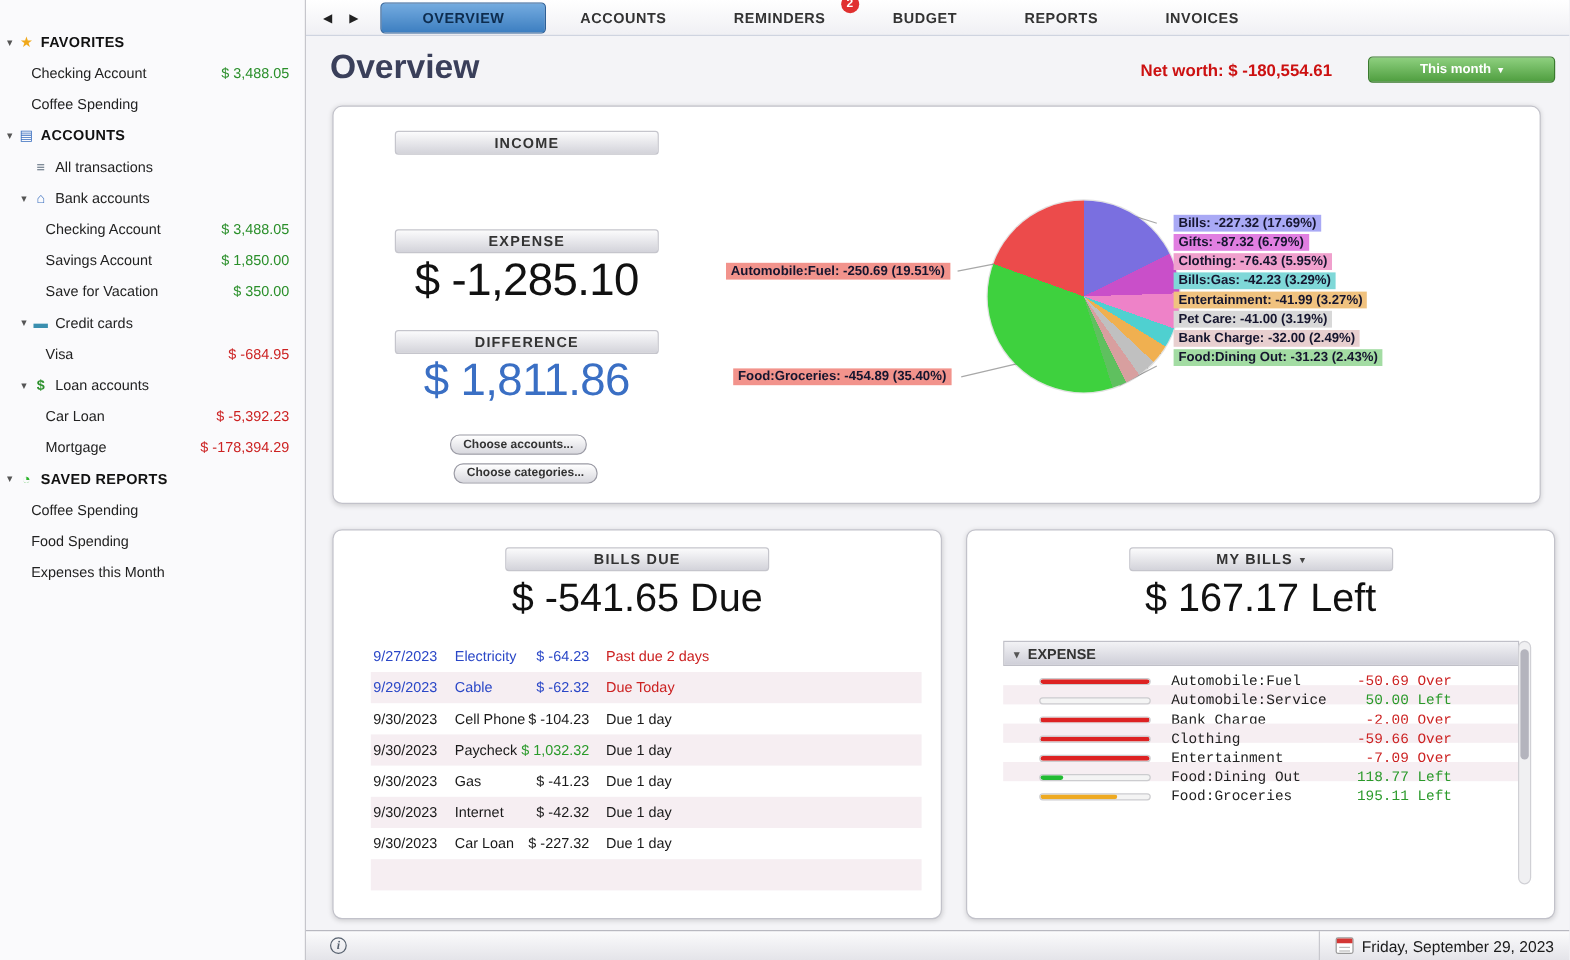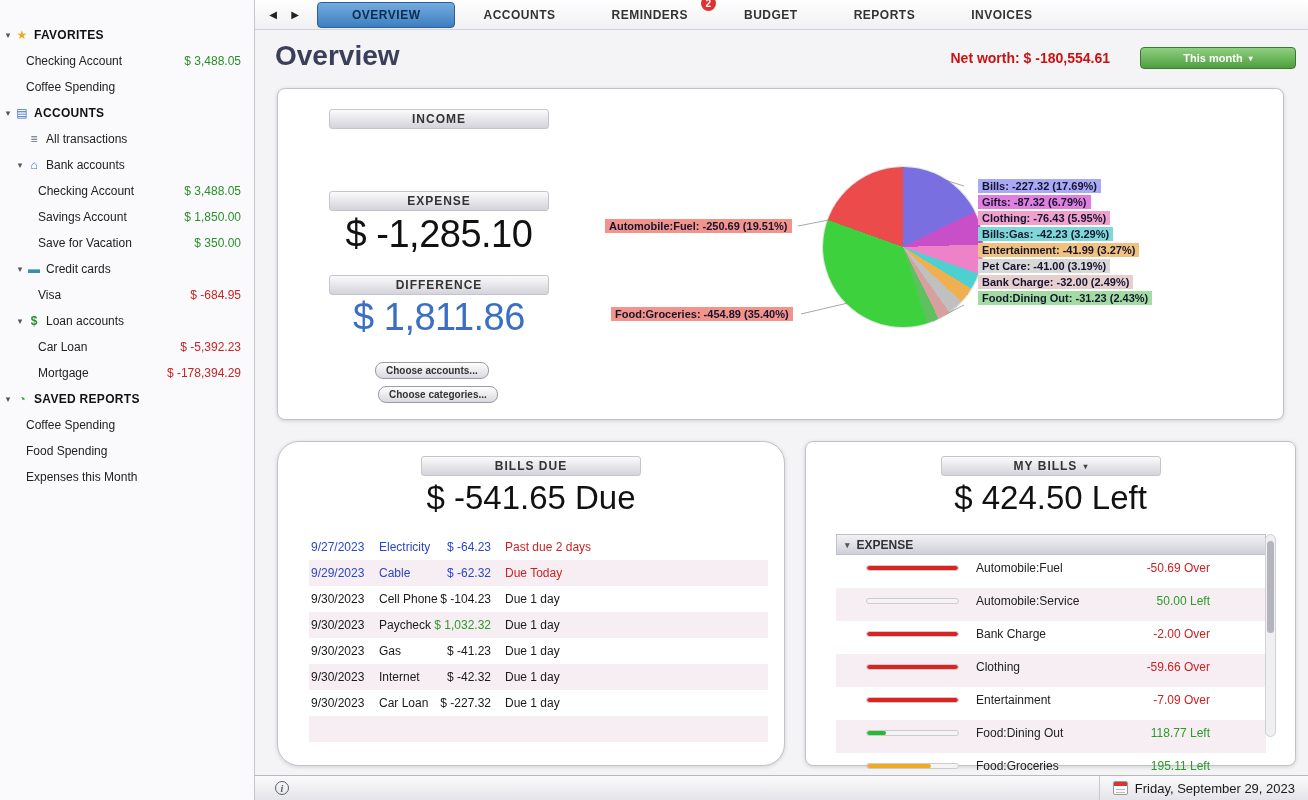--- a/index.html
+++ b/index.html
@@ -41,21 +41,21 @@
   .main { position:absolute; left:255px; top:30px; width:1053px; height:745px; background:#f4f4f7; }
   .page-title { position:absolute; left:20px; top:10px; font-size:28px; font-weight:bold; color:#3a3f5a; }
   .networth { position:absolute; right:198px; top:20px; font-size:14px; font-weight:bold; color:#cc1111; white-space:nowrap; }
   .period-btn { position:absolute; right:12px; top:17px; width:156px; height:22px;
                 background:linear-gradient(#8ed07f,#4f9e3f); border:1px solid #3a7a2e; border-radius:4px;
                 color:#fff; font-size:11px; font-weight:bold; display:flex; align-items:center; justify-content:center; gap:6px; cursor:default; }
   .period-btn .arrow { font-size:8px; }
 
   .panel { position:absolute; background:#fff; border:1px solid #c2c2ca; border-radius:8px; box-shadow:0 1px 4px rgba(0,0,0,.15); }
   .panel-overview { left:22px; top:58px; width:1007px; height:332px; }
-  .panel-bills    { left:22px; top:411px; width:508px; height:325px;border-radius:22px; }
+  .panel-bills    { left:22px; top:411px; width:508px; height:325px; }
   .panel-budget   { left:550px; top:411px; width:491px; height:325px; }
 
   .stat-head { position:absolute; width:220px; height:20px; background:linear-gradient(#fbfbfc,#d3d3da);
                border:1px solid #c5c5cc; border-radius:3px; font-size:12px; font-weight:bold; color:#333;
                letter-spacing:1px; display:flex; align-items:center; justify-content:center; }
   .h-income{left:51px;top:20px;} .h-expense{left:51px;top:102px;} .h-difference{left:51px;top:186px;}
   .stat-value { position:absolute; width:260px; text-align:center; font-size:38px; color:#111; letter-spacing:-.5px; white-space:nowrap; }
   .v-income{left:31px;top:42px;} .v-expense{left:31px;top:124px;} .v-difference{left:31px;top:207px;color:#3a6fc4;}
 
   .choose-btn { position:absolute; height:17px; padding:0 10px; background:linear-gradient(#ffffff,#d8d8de);
@@ -82,21 +82,21 @@
   .brow { position:relative; height:26px; font-size:12px; color:#1a1a1a; }
   .brow.alt { background:#f6eef2; }
   .brow span { position:absolute; top:6px; white-space:nowrap; }
   .b-date{left:2px;} .b-name{left:70px;} .b-amount{left:100px;width:82px;text-align:right;} .b-status{left:196px;}
 
   .expense-header { position:absolute; left:30px; top:92px; width:430px; height:21px;
                     background:linear-gradient(#f2f2f5,#cfcfd8); border:1px solid #c0c0c8;
                     font-size:12px; font-weight:bold; color:#333; display:flex; align-items:center; padding-left:8px; gap:7px; cursor:default; }
   .expense-header .chev { font-size:9px; color:#555; }
   .budget-rows { position:absolute; left:30px; top:113px; width:430px; }
-  .grow { position:relative; height:33px; }
+  .grow { position:relative; height:16px;font-family:Liberation Mono, monospace; }
   .grow.alt { background:#f6eef2; }
   .g-bar { position:absolute; left:30px; top:10px; width:93px; height:6px; background:#f4f4f4; border:1px solid #cccccf; border-radius:3px; overflow:hidden; }
   .g-fill { height:100%; border-radius:3px; }
   .g-label { position:absolute; left:140px; top:6px; font-size:12px; color:#222; white-space:nowrap; }
   .g-amount { position:absolute; right:56px; top:6px; font-size:12px; white-space:nowrap; }
   .vscroll { position:absolute; left:459px; top:92px; width:11px; height:203px; background:#f0f0f2; border:1px solid #d0d0d5; border-radius:6px; }
   .vthumb { position:absolute; left:1px; top:6px; width:7px; height:92px; background:#b4b4bd; border-radius:4px; }
 
   
   .statusbar { position:absolute; left:255px; top:775px; width:1053px; height:25px;
@@ -314,21 +314,21 @@
             <span class="b-status"></span>
           </div>
         </div>
     </div>
 
     <div class="panel panel-budget">
       <div class="panel-head budget-head">
         <span>MY BILLS</span>
         <span class="arrow">▾</span>
       </div>
-      <div class="panel-total">$ 424.50 Left</div>
+      <div class="panel-total">$ 167.17 Left</div>
       <div class="expense-header">
         <span class="chev">▾</span>
         <span>EXPENSE</span>
       </div>
       <div class="budget-rows">
           <div class="grow">
             <div class="g-bar">
               <div class="g-fill" style="width: 100%; background: rgb(221, 34, 34);"></div>
             </div>
             <span class="g-label">Automobile:Fuel</span>

